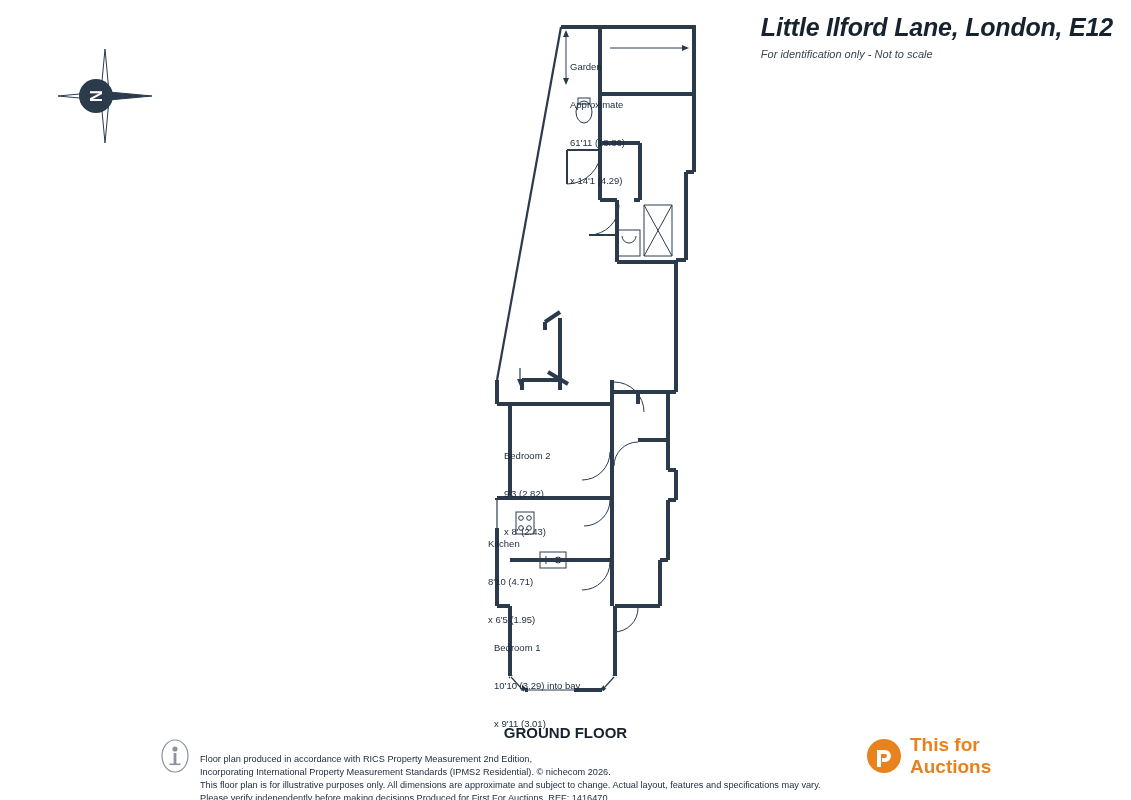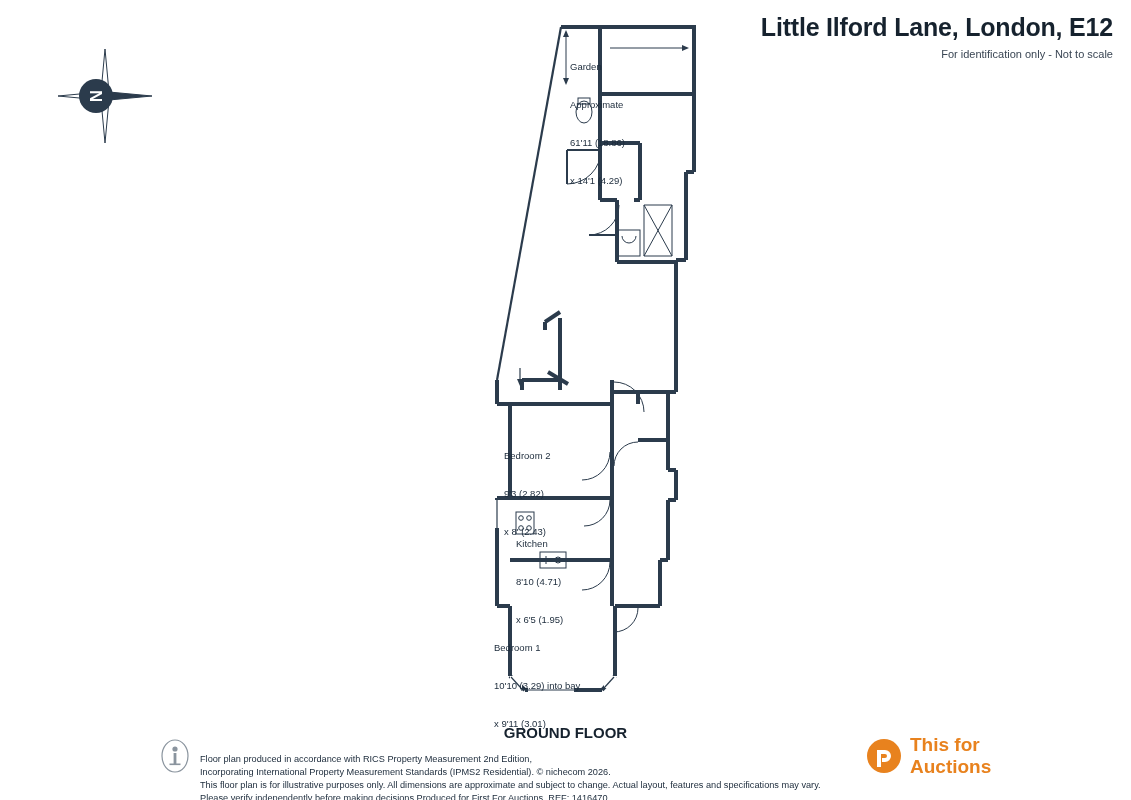--- a/index.html
+++ b/index.html
@@ -17,21 +17,21 @@
   }
   .root {
     position: absolute;
     inset: 0;
   }
   
   .header {
     position: absolute;
     top: 14px;
     right: 18px;
-    text-align: right;
+    font-style: italic;
   }
   .header-title {
     font-size: 25px;
     font-weight: bold;
     letter-spacing: -0.2px;
     color: #16222e;
     line-height: 1.1;
   }
   .header-area {
     font-size: 15.5px;
@@ -302,21 +302,21 @@
     <div>x 14'1 (4.29)</div>
   </div>
 
 
   <div class="room-label" style="left: 504px; top: 425px; width: 108px;">
     <div class="nm">Bedroom 2</div>
     <div>9'3 (2.82)</div>
     <div>x 8' (2.43)</div>
   </div>
 
-  <div class="room-label" style="left: 516px; top: 513px; width: 100px;">
+  <div class="room-label" style="left: 488px; top: 513px; width: 100px;">
     <div class="nm">Kitchen</div>
     <div>8'10 (4.71)</div>
     <div>x 6'5 (1.95)</div>
   </div>
 
   <div class="room-label" style="left: 494px; top: 617px; width: 168px;">
     <div class="nm">Bedroom 1</div>
     <div>10'10 (3.29) into bay</div>
     <div>x 9'11 (3.01)</div>
   </div>

